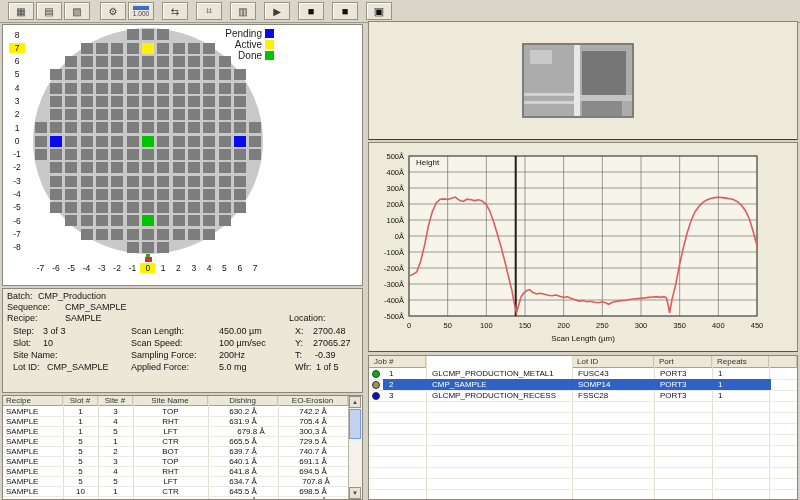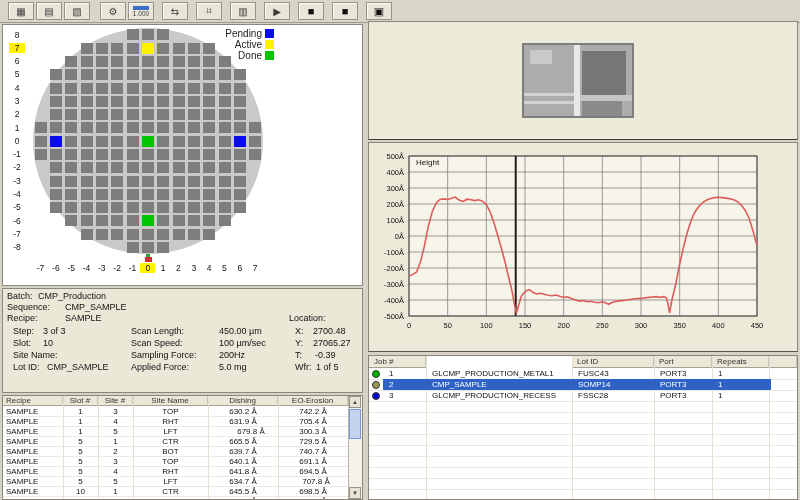--- a/index.html
+++ b/index.html
@@ -546,20 +546,21 @@
     <div class="charttext" style="left: 68.6667px; top: 178px; width: 20px; text-align: center;">50</div>
     <div class="charttext" style="left: 107.333px; top: 178px; width: 20px; text-align: center;">100</div>
     <div class="charttext" style="left: 146px; top: 178px; width: 20px; text-align: center;">150</div>
     <div class="charttext" style="left: 184.667px; top: 178px; width: 20px; text-align: center;">200</div>
     <div class="charttext" style="left: 223.333px; top: 178px; width: 20px; text-align: center;">250</div>
     <div class="charttext" style="left: 262px; top: 178px; width: 20px; text-align: center;">300</div>
     <div class="charttext" style="left: 300.667px; top: 178px; width: 20px; text-align: center;">350</div>
     <div class="charttext" style="left: 339.333px; top: 178px; width: 20px; text-align: center;">400</div>
     <div class="charttext" style="left: 378px; top: 178px; width: 20px; text-align: center;">450</div>
     <div class="charttext" style="left: 47px; top: 15px; font-size: 8px;">Height</div>
+    <div class="charttext" style="left: 40px; top: 191px; width: 348px; text-align: center; font-size: 8px;">Scan Length (µm)</div>
   </div>
 
 <div id="job-table" class="panel">
     <div class="hdrcell" style="left: 0px; width: 57px; height: 12px; justify-content: flex-start; padding-left: 5px;">Job #</div>
     <div class="hdrcell" style="left: 203px; width: 82px; height: 12px; justify-content: flex-start; padding-left: 5px;">Lot ID</div>
     <div class="hdrcell" style="left: 285px; width: 58px; height: 12px; justify-content: flex-start; padding-left: 5px;">Port</div>
     <div class="hdrcell" style="left: 343px; width: 57px; height: 12px; justify-content: flex-start; padding-left: 5px;">Repeats</div>
     <div class="hdrcell" style="left: 400px; width: 28px; height: 12px;"></div>
     <div class="colline" style="left: 57px; height: 145px;"></div>
     <div class="colline" style="left: 203px; height: 145px;"></div>

